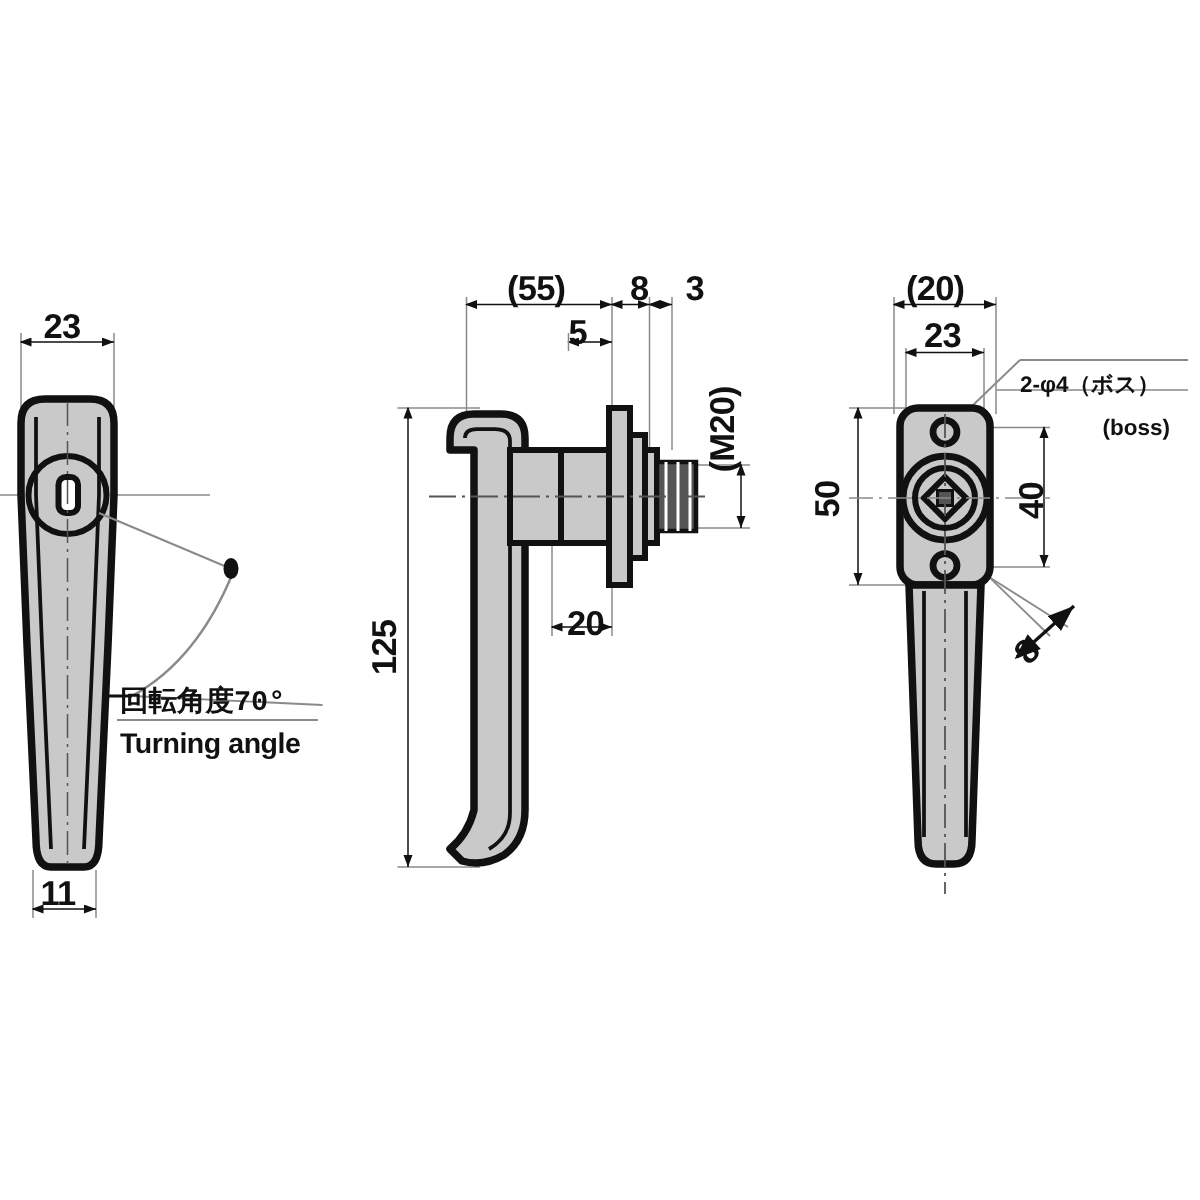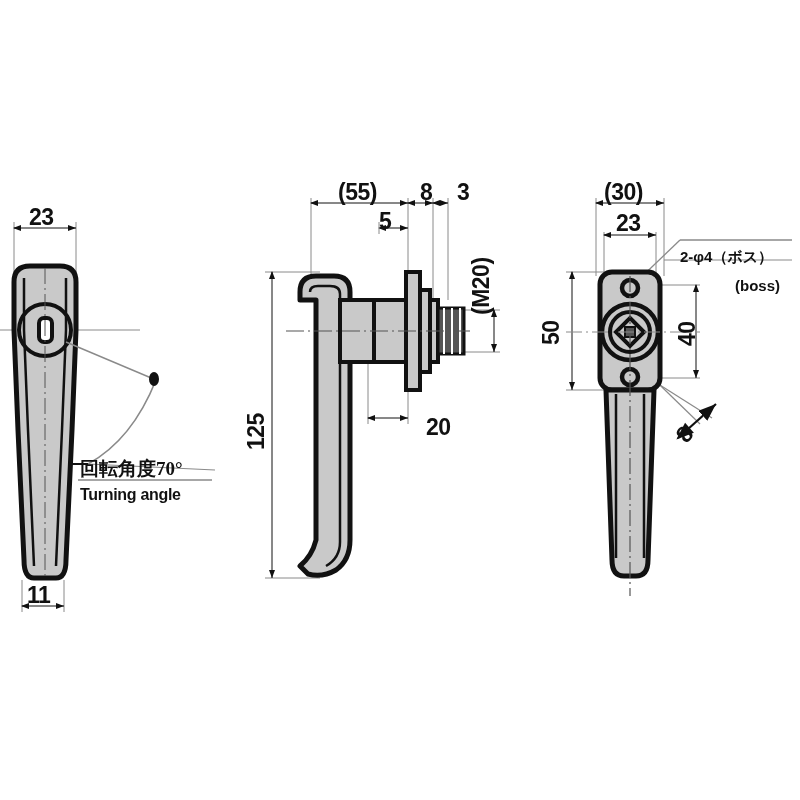--- a/index.html
+++ b/index.html
@@ -2,22 +2,22 @@
 <html><head>
 <meta charset="utf-8">
 <style>
   html,body{margin:0;padding:0;background:#ffffff;}
   body{width:800px;height:800px;position:relative;overflow:hidden;
        font-family:"Liberation Sans","DejaVu Sans",sans-serif;}
   #sheet{position:absolute;left:0;top:0;width:800px;height:800px;background:#ffffff;}
   svg{position:absolute;left:0;top:0;}
   .lbl{position:absolute;font-weight:bold;color:#111111;line-height:1;white-space:nowrap;}
   .d{font-size:23px;letter-spacing:-0.5px;}
-  .jp{font-size:19px;font-family:Liberation Serif, serif;font-weight:bold;}
-  .en{font-size:16px;font-weight:bold;letter-spacing:-0.3px;}
+  .jp{font-size:19px;font-family:Liberation Mono, monospace;font-weight:bold;}
+  .en{font-size:19px;font-weight:bold;letter-spacing:-0.3px;}
   .boss{font-size:15px;font-weight:bold;margin-top:40px;}
   .rot90{transform:rotate(-90deg);transform-origin:left top;}
   .rot-d{transform:rotate(-50deg);transform-origin:left top;}
 </style>
 </head>
 <body>
 
 <div id="sheet">
 
 <svg width="800" height="800" viewBox="0 0 800 800">
@@ -164,24 +164,24 @@
 <div class="lbl d" style="left:29px;top:206px;">23</div>
 <div class="lbl d" style="left:27px;top:584px;">11</div>
 <div class="lbl jp" style="left:80px;top:459px;">回転角度70°</div>
 <div class="lbl en" style="left:80px;top:487px;">Turning angle</div>
 
 <div class="lbl d" style="left:338px;top:181px;">(55)</div>
 <div class="lbl d" style="left:420px;top:181px;">8</div>
 <div class="lbl d" style="left:457px;top:181px;">3</div>
 <div class="lbl d" style="left:379px;top:210px;">5</div>
 <div class="lbl d rot90" style="left:245px;top:450px;">125</div>
-<div class="lbl d" style="left:378px;top:416px;margin-left:48px;">20</div>
+<div class="lbl d" style="left:378px;top:404px;">20</div>
 <div class="lbl d rot90" style="left:470px;top:315px;">(M20)</div>
 
-<div class="lbl d" style="left:604px;top:181px;">(30)</div>
+<div class="lbl d" style="left:604px;top:181px;">(20)</div>
 <div class="lbl d" style="left:616px;top:212px;">23</div>
 <div class="lbl d rot90" style="left:540px;top:345px;">50</div>
 <div class="lbl d rot90" style="left:676px;top:346px;">40</div>
 <div class="lbl d rot-d" style="left:672px;top:432px;">8</div>
 <div class="lbl boss" style="left:680px;top:209px;">2-φ4（ボス）</div>
 <div class="lbl boss" style="left:735px;top:238px;">(boss)</div>
 
 </div>
 
 </body></html>

